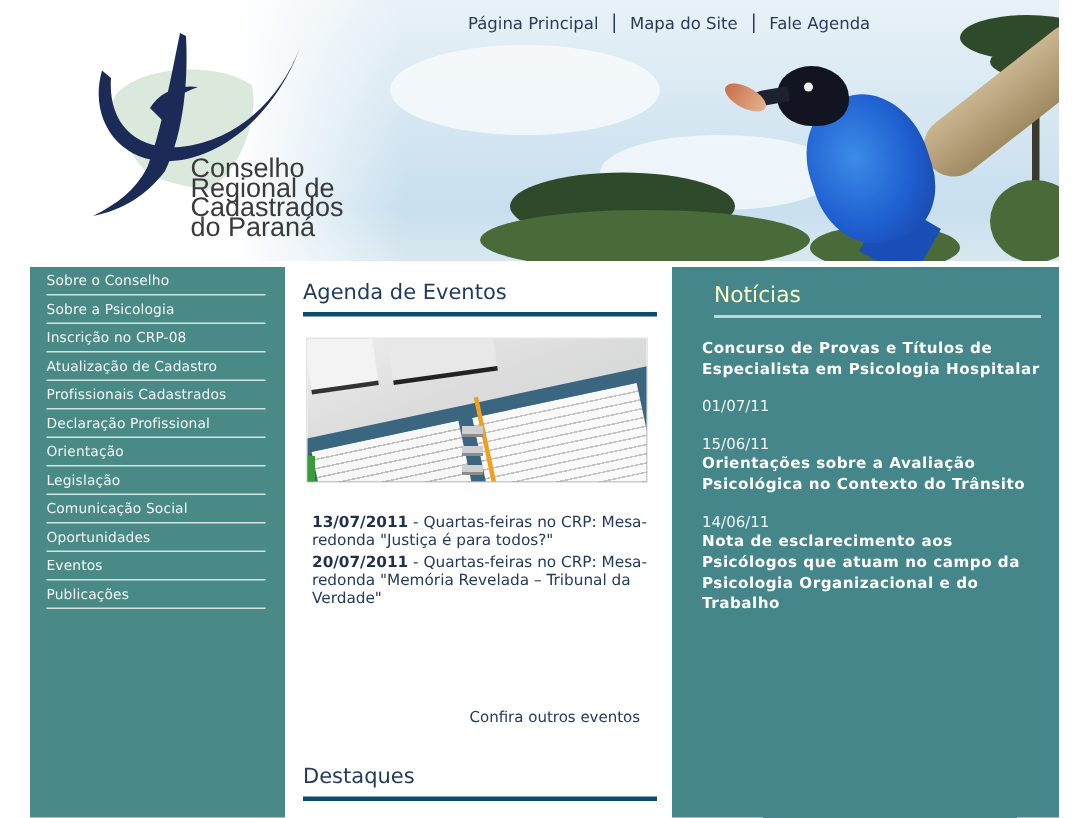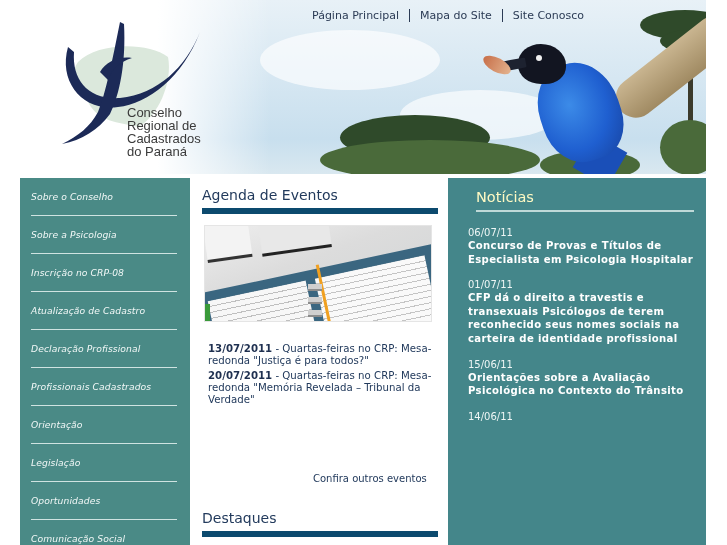--- a/index.html
+++ b/index.html
@@ -13,21 +13,21 @@
     overflow: hidden;
   }
   #header .sky-left {
     position: absolute; left: 0; top: 0; width: 250px; height: 174px;
     background: linear-gradient(90deg, #ffffff 0%, #ffffff 55%, rgba(255,255,255,0) 100%);
   }
   #header .cloud { position: absolute; border-radius: 50%; background: rgba(255,255,255,0.65); }
   #logo-shape { position: absolute; left: 38px; top: 22px; width: 150px; height: 130px; }
   #logo-text {
     position: absolute; left: 107px; top: 106px;
-    font-family: "Liberation Sans", sans-serif; font-size: 13px; line-height: 13px; color: #3a3a3a;
+    font-family: "Liberation Sans", sans-serif; font-size: 18px; line-height: 13px; color: #3a3a3a;
   }
   #topnav {
     position: absolute; left: 292px; top: 9px; font-size: 11px; color: #2b3b55;
     display: flex; align-items: center;
   }
   #topnav a { color: #2b3b55; text-decoration: none; }
   #topnav .sep { display: inline-block; width: 1px; height: 13px; background: #2b3b55; margin: 0 10px; }
 
   
   .tree-dark { position: absolute; border-radius: 50%; background: #2f4a2a; }
@@ -61,34 +61,34 @@
     background: #1a4fb8; transform: rotate(30deg);
   }
 
   
   #sidebar {
     position: absolute; left: 20px; top: 178px; width: 170px; height: 370px;
     background: #4a8a86;
   }
   #sidebar ul { list-style: none; padding-top: 0; }
   #sidebar li {
-    height: 38px; margin: 0 13px 0 11px;
+    height: 19px; margin: 0 13px 0 11px;
     border-bottom: 1px solid #cfe3e1;
-    display: flex; align-items: center; font-style: italic;
+    display: flex; align-items: center;
   }
   #sidebar li a {
     color: #f2f8f7; font-size: 9.2px; text-decoration: none; letter-spacing: 0.1px;
     font-family: "DejaVu Sans", sans-serif; padding-top: 12px; padding-bottom: 12px;
   }
 
   
   #middle { position: absolute; left: 202px; top: 178px; width: 236px; }
   .section-title {
     font-size: 14px; color: #223a5c; padding-top: 9px; padding-bottom: 5px;
-    border-bottom: 6px solid #0c4a6e;
+    border-bottom: 3px solid #0c4a6e;
   }
   #agenda-image {
     position: absolute; left: 2px; top: 47px; width: 228px; height: 97px;
     background: linear-gradient(160deg, #eeeeee 0%, #dcdcdc 40%, #cfd3d4 100%);
     overflow: hidden; border: 1px solid #e5e5e5;
   }
   #agenda-image .binder {
     position: absolute; left: -20px; top: 40px; width: 300px; height: 120px;
     background: #3a6680; transform: rotate(-12deg); border-radius: 8px;
   }
@@ -184,55 +184,55 @@
       <div>do Paraná</div>
     </div>
   </a>
 
   
   <div id="topnav">
     <a href="#">Página Principal</a>
     <span class="sep"></span>
     <a href="#">Mapa do Site</a>
     <span class="sep"></span>
-    <a href="#">Site Conosco</a>
+    <a href="#">Fale Agenda</a>
   </div>
 </div>
 
 <div id="sidebar">
   <ul>
     <li>
         <a href="#">Sobre o Conselho</a>
       </li>
     <li>
         <a href="#">Sobre a Psicologia</a>
       </li>
     <li>
         <a href="#">Inscrição no CRP-08</a>
       </li>
     <li>
         <a href="#">Atualização de Cadastro</a>
       </li>
     <li>
+        <a href="#">Profissionais Cadastrados</a>
+      </li>
+    <li>
         <a href="#">Declaração Profissional</a>
       </li>
     <li>
-        <a href="#">Profissionais Cadastrados</a>
-      </li>
-    <li>
         <a href="#">Orientação</a>
       </li>
     <li>
         <a href="#">Legislação</a>
       </li>
     <li>
+        <a href="#">Comunicação Social</a>
+      </li>
+    <li>
         <a href="#">Oportunidades</a>
-      </li>
-    <li>
-        <a href="#">Comunicação Social</a>
       </li>
     <li>
         <a href="#">Eventos</a>
       </li>
     <li>
         <a href="#">Publicações</a>
       </li>
   </ul>
 </div>
 
@@ -263,28 +263,27 @@
 
   <div id="destaques">
     <div class="section-title">Destaques</div>
   </div>
 </div>
 
 <div id="news">
   <div id="news-title">Notícias</div>
   <div id="news-list">
     <div class="news-item">
-      <div class="news-date">06/07/11</div>
       <div class="news-head">Concurso de Provas e Títulos de Especialista em Psicologia Hospitalar</div>
     </div>
     <div class="news-item">
       <div class="news-date">01/07/11</div>
-      <div class="news-head">CFP dá o direito a travestis e transexuais Psicólogos de terem reconhecido seus nomes sociais na carteira de identidade profissional</div>
     </div>
     <div class="news-item">
       <div class="news-date">15/06/11</div>
       <div class="news-head">Orientações sobre a Avaliação Psicológica no Contexto do Trânsito</div>
     </div>
     <div class="news-item">
       <div class="news-date">14/06/11</div>
+      <div class="news-head">Nota de esclarecimento aos Psicólogos que atuam no campo da Psicologia Organizacional e do Trabalho</div>
     </div>
   </div>
 </div>
 
 </body></html>

